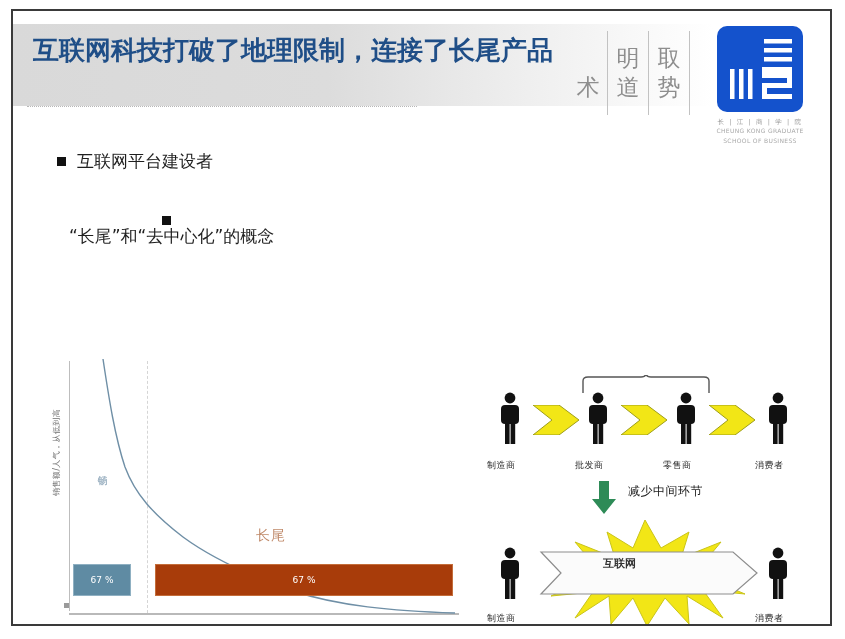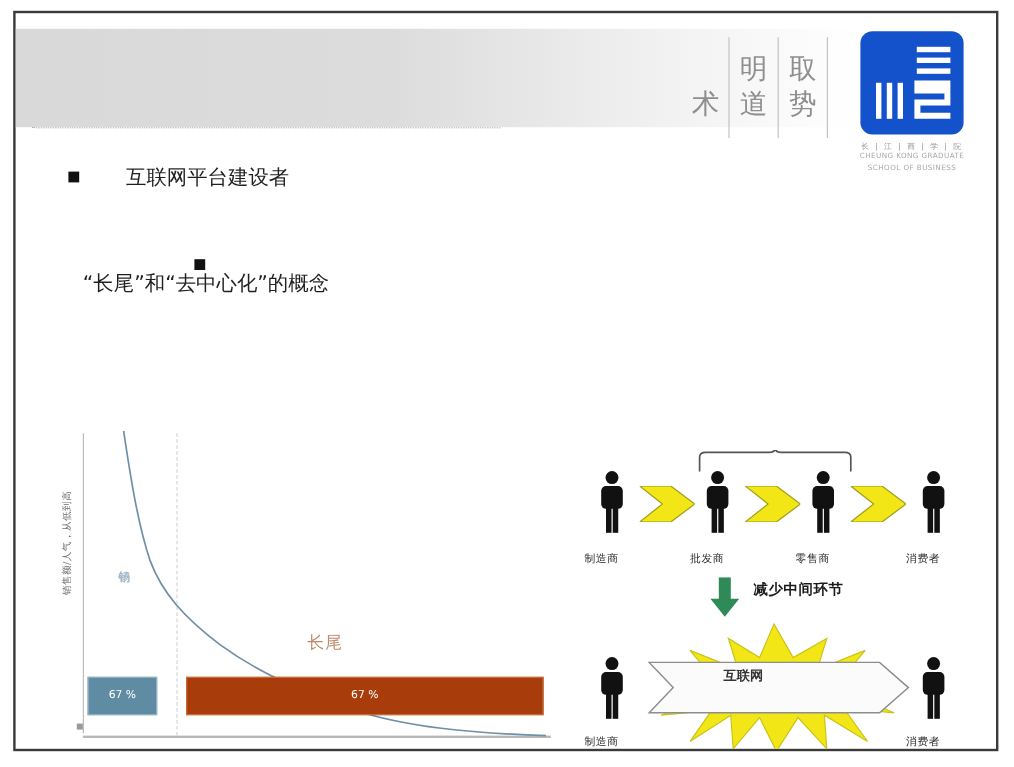--- a/index.html
+++ b/index.html
@@ -119,21 +119,21 @@
     color: #1f1f1f;
     font-size: 17px;
   }
   .bullet-sq {
     width: 9px;
     height: 9px;
     background: #111111;
     margin-right: 11px;
     flex: none;
   }
-  #bullet-1 { left: 44px; top: 125px; gap: 28px; }
+  #bullet-1 { left: 44px; top: 139px; }
   #bullet-2 { left: 56px; top: 205px; flex-direction: column; }
 
   
   #longtail-chart {
     position: absolute;
     left: 30px;
     top: 348px;
     width: 420px;
     height: 275px;
   }
@@ -273,21 +273,21 @@
     height: 30px;
   }
   #brace-svg { position: absolute; left: 106px; top: -8px; }
   #green-arrow { position: absolute; left: 116px; top: 98px; }
   #label-jianshao {
     position: absolute;
     left: 153px;
     top: 100px;
     font-size: 12px;
     color: #1a1a1a;
-    font-weight: bold;
+    font-weight: normal;
     letter-spacing: 0.5px;
   }
   #burst-row {
     position: absolute;
     left: 0;
     top: 135px;
     width: 340px;
     height: 110px;
   }
   #label-internet {
@@ -302,20 +302,21 @@
   }
 </style>
 </head>
 <body>
 
 <div id="slide-frame">
 
   <div id="header-band"></div>
   <div id="header-underline"></div>
 
+  <div id="slide-title">互联网科技打破了地理限制，连接了长尾产品</div>
 
   <div id="motto-group">
     <div class="motto-col first c1">
       <span class="motto-char-top">优</span>
       <span>术</span>
     </div>
     <div class="motto-col">
       <span>明</span>
       <span>道</span>
     </div>

